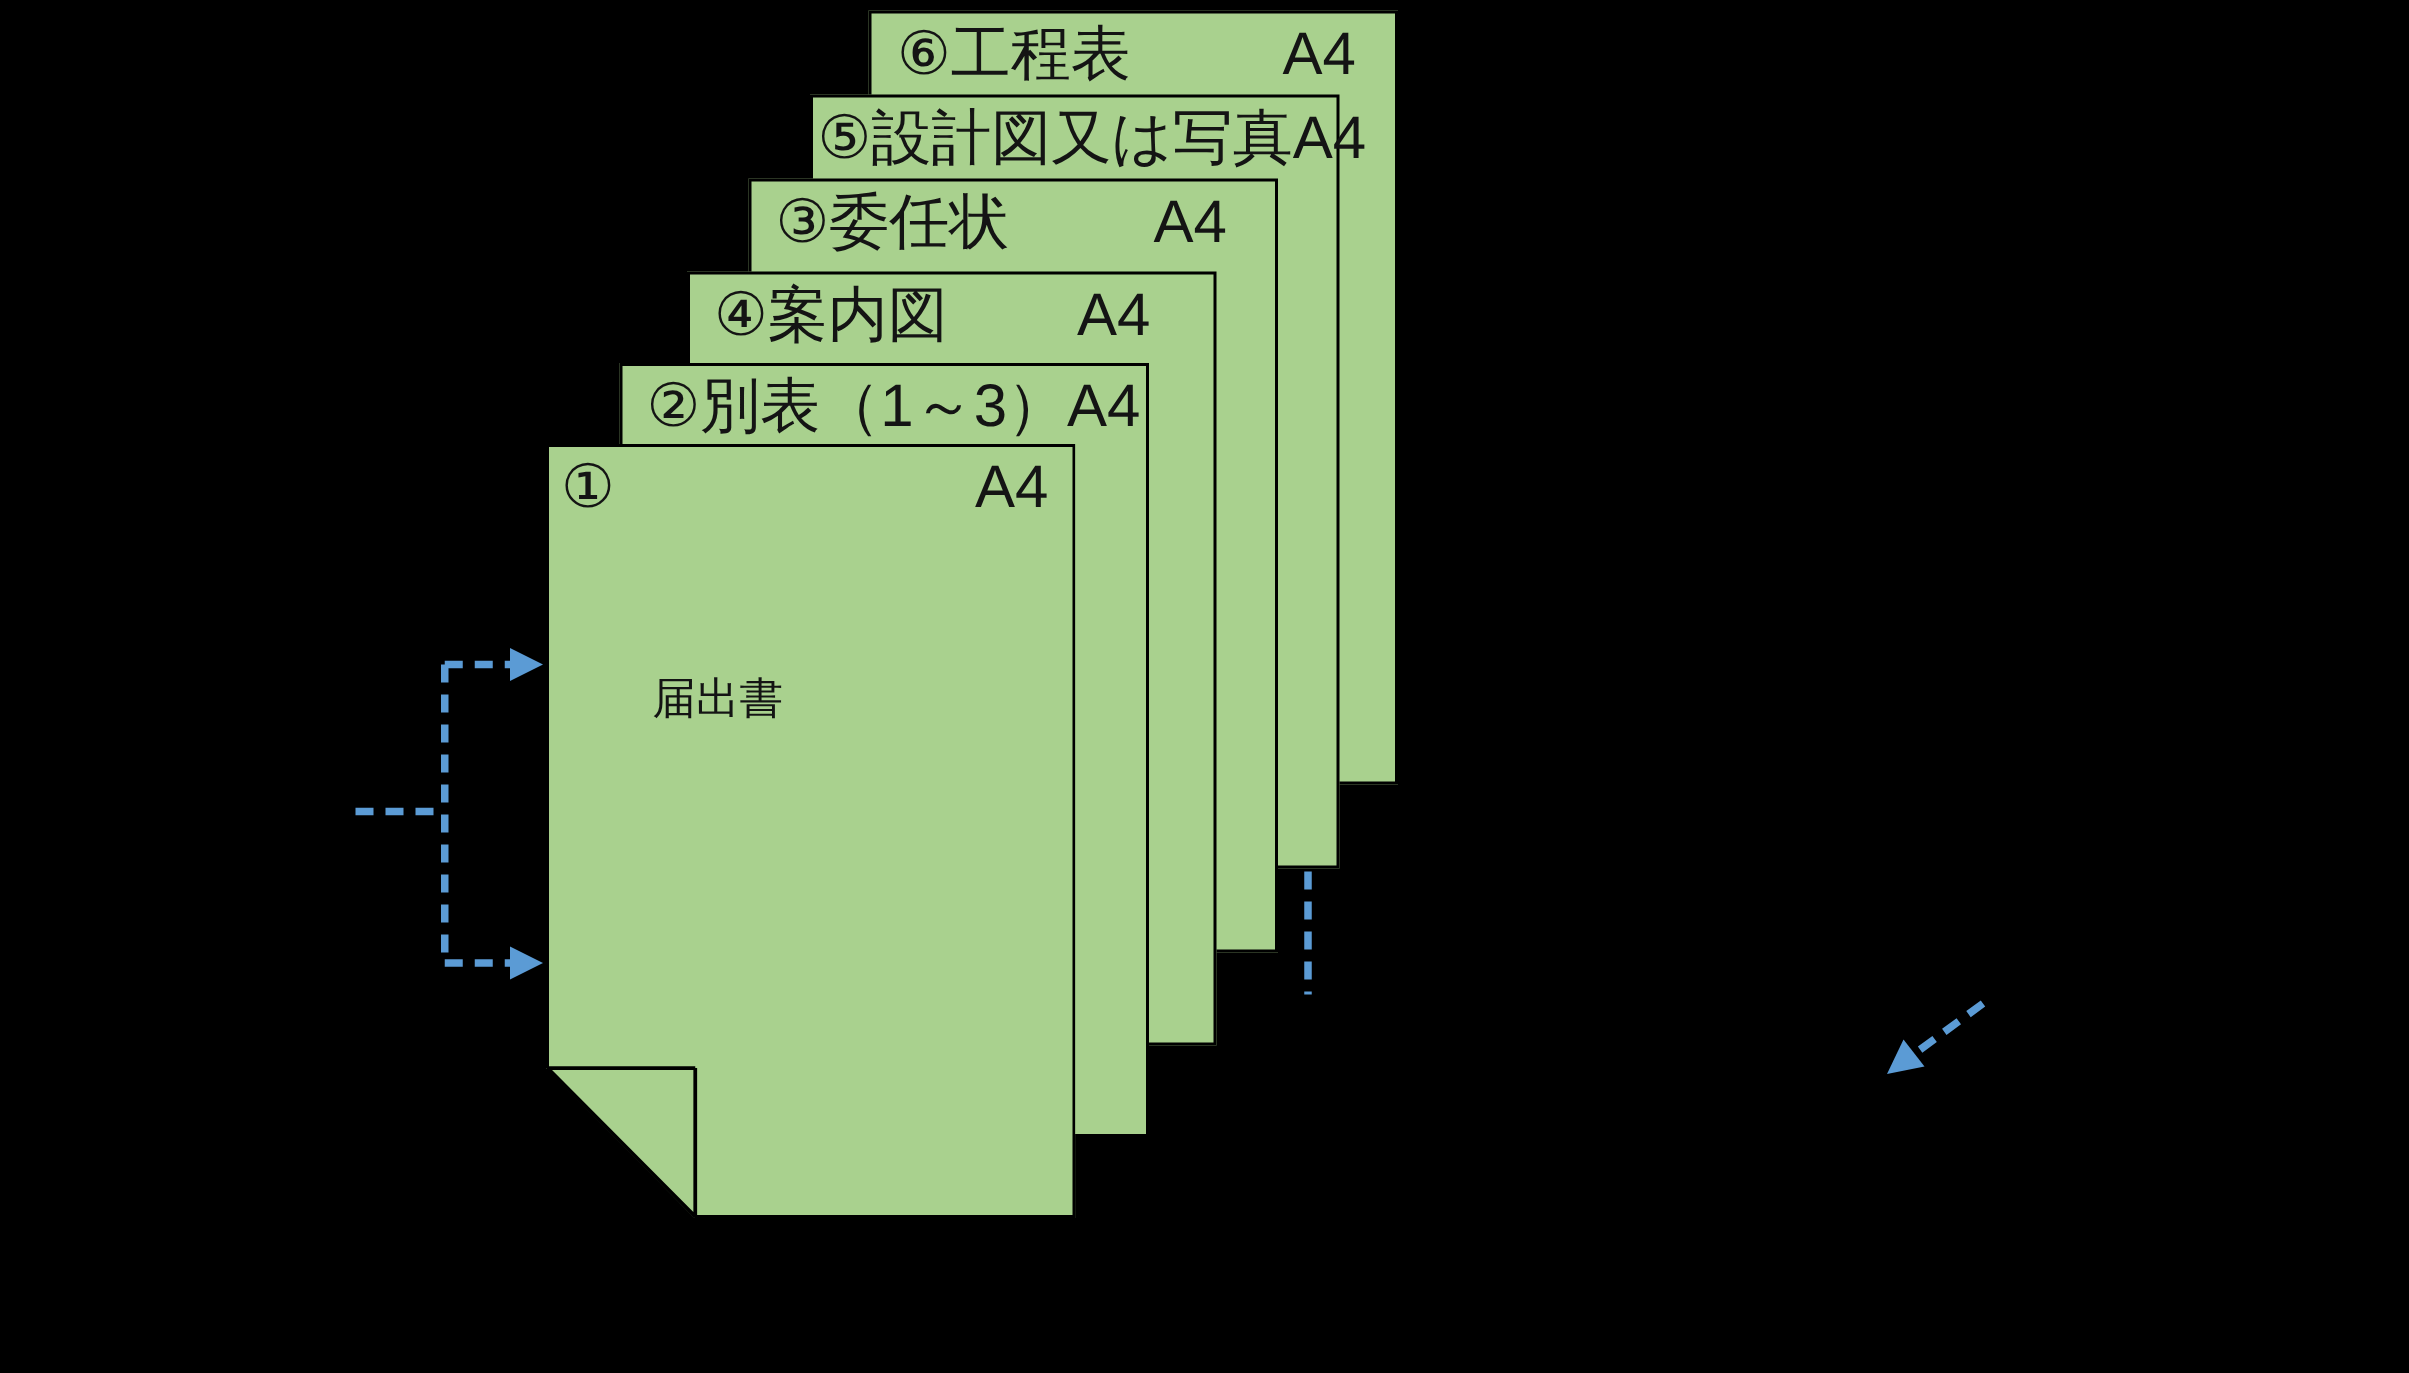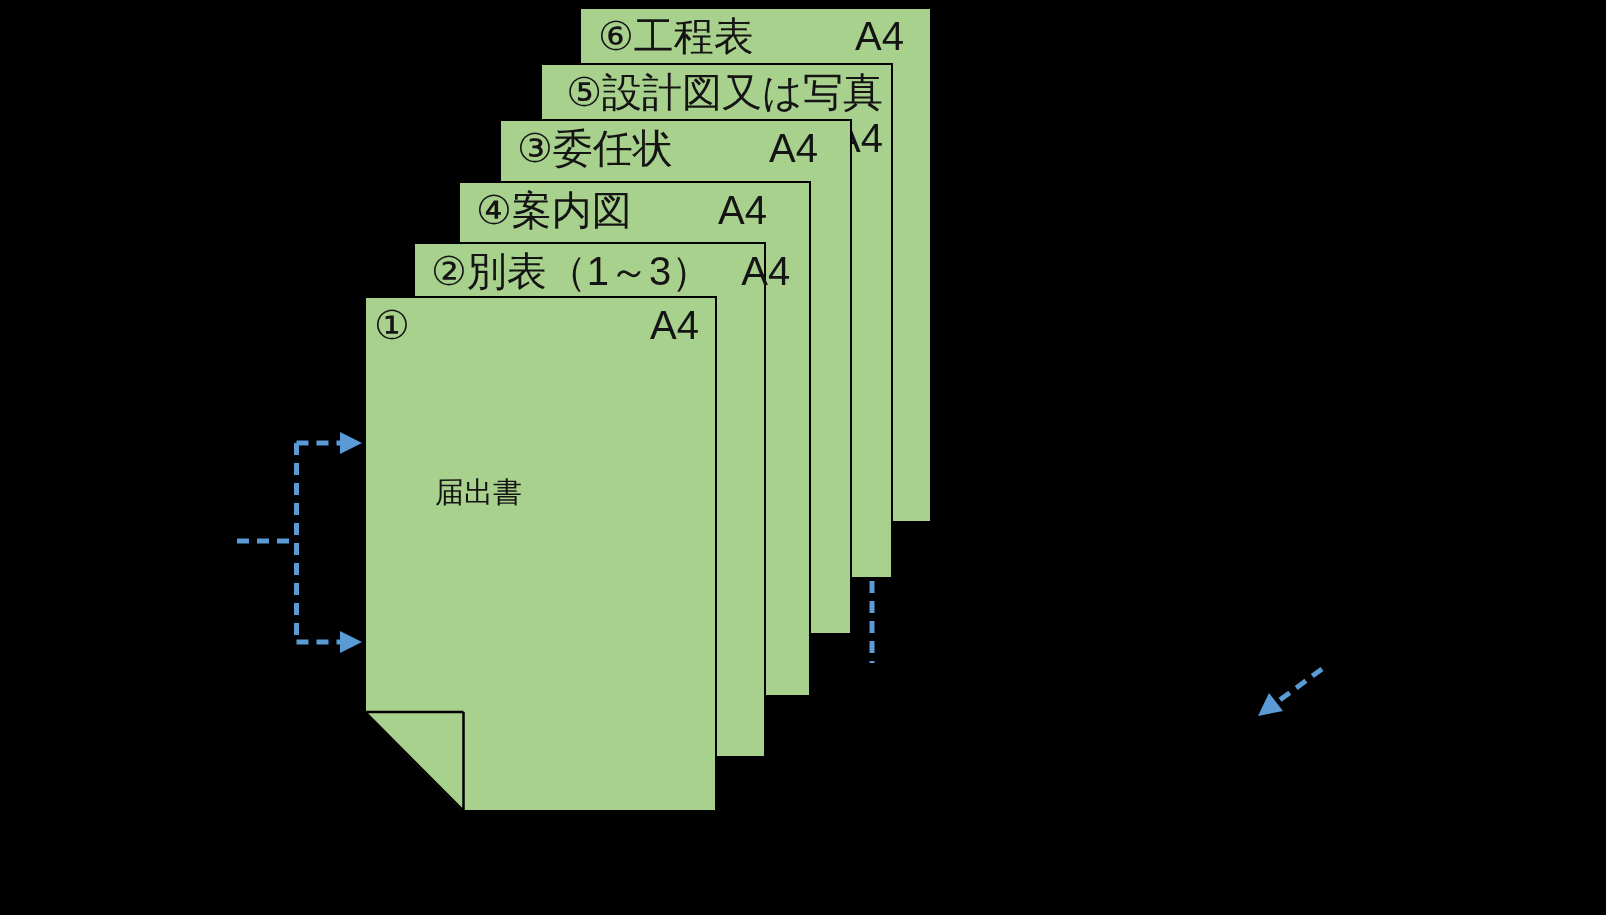--- a/index.html
+++ b/index.html
@@ -18,31 +18,31 @@
     box-sizing:content-box;
   }
   .s6{left:579px;top:7px;z-index:1;}
   .s5{left:540px;top:63px;z-index:2;}
   .s4{left:499px;top:119px;z-index:3;}
   .s3{left:458px;top:181px;z-index:4;}
   .s2{left:413px;top:242px;z-index:5;}
   .s1{left:364px;top:296px;z-index:6;
       clip-path:polygon(0 0,353px 0,353px 516px,99px 516px,0 416px);}
   .hdr{
-    display:flex;justify-content:space-between;align-items:flex-end;
+    display:flex;justify-content:space-between;align-items:center;
     font-size:40px;line-height:1.15;color:#141414;white-space:nowrap;
   }
   .s6 .hdr{padding:4px 26px 0 17px;}
-  .s5 .hdr{padding:4px 8px 0 3px;flex-direction:column;}
+  .s5 .hdr{padding:4px 8px 0 3px;}
   .s4 .hdr{padding:4px 32px 0 16px;}
   .s3 .hdr{padding:4px 42px 0 16px;}
-  .s2 .hdr{padding:4px 28px 0 16px;gap:30px;}
+  .s2 .hdr{padding:4px 28px 0 16px;}
   .s1 .hdr{padding:4px 16px 0 8px;}
   .body-text{
-    position:absolute;left:69px;top:176px;
+    position:absolute;left:69px;top:150px;
     font-size:29px;line-height:36px;color:#141414;white-space:nowrap;
   }
   .overlay{
     position:absolute;left:0;top:0;width:1606px;height:915px;
     z-index:10;pointer-events:none;
   }
 </style>
 </head>
 <body>
 

